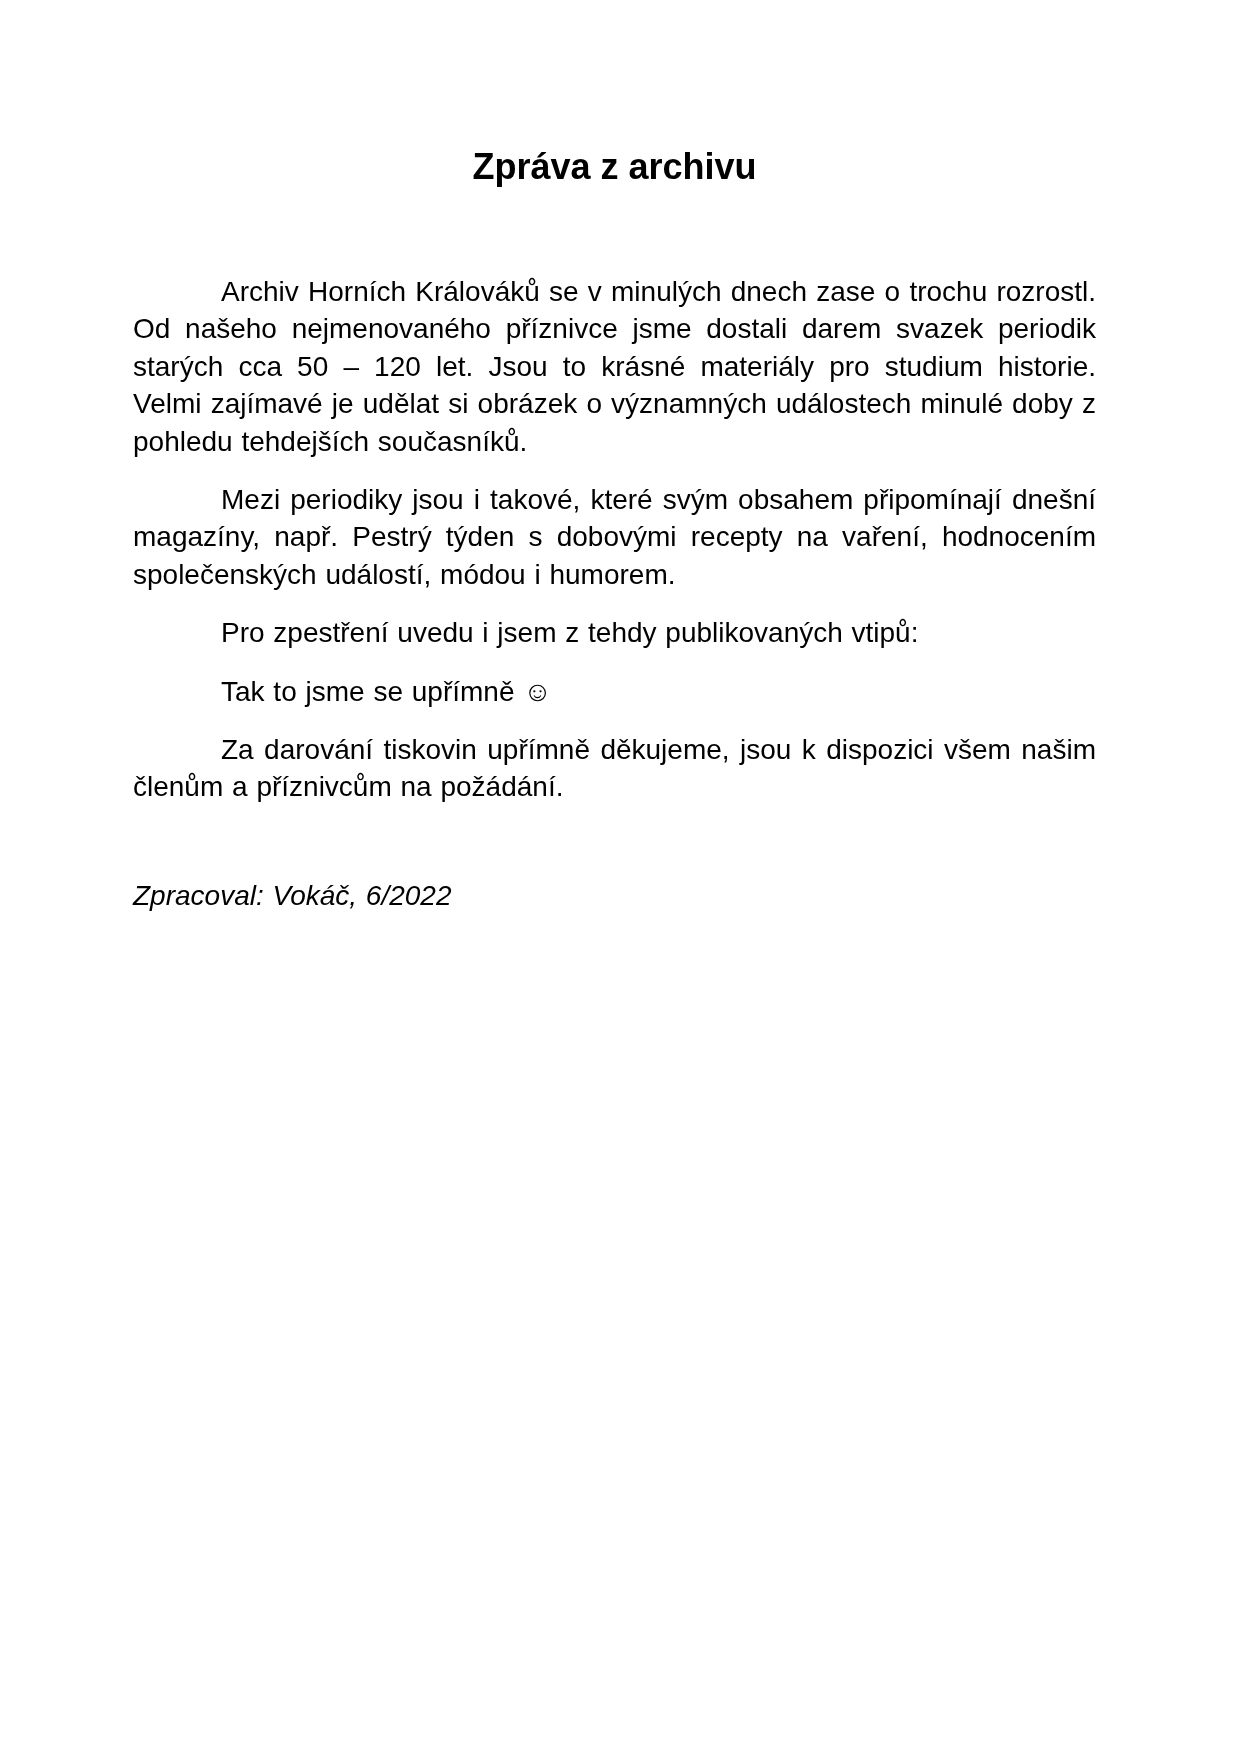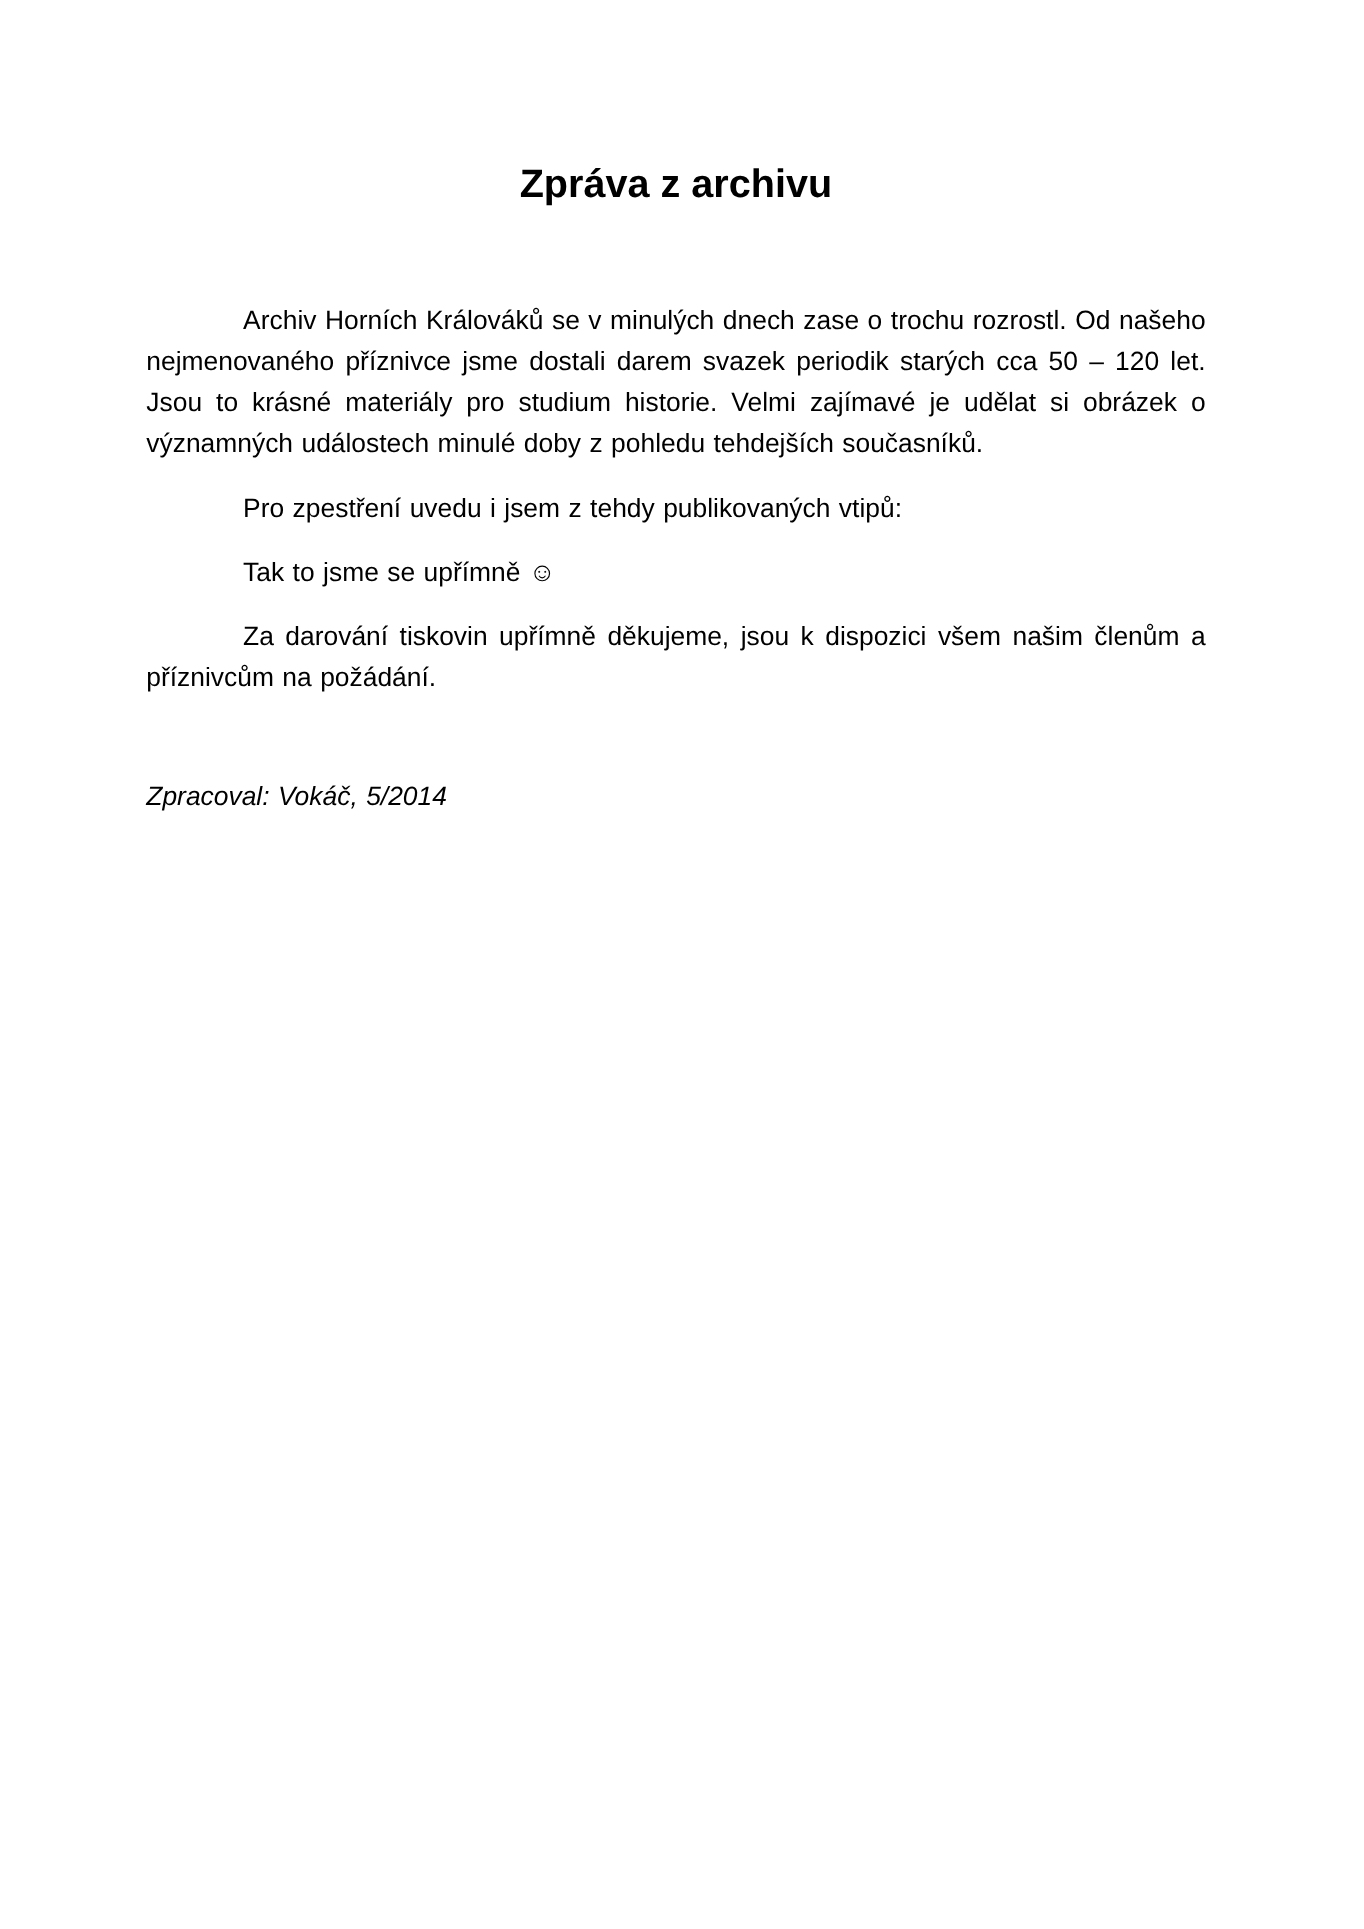--- a/index.html
+++ b/index.html
@@ -27,21 +27,21 @@
   .doc-title {
     margin: 139px 0 78px 0;
     font-size: 36px;
     font-weight: 700;
     line-height: 56px;
     text-align: center;
     letter-spacing: 0;
   }
   p.para {
     margin: 0 0 21px 0;
-    font-size: 24px;
+    font-size: 28px;
     line-height: 37.4px;
     text-align: justify;
     text-indent: 88px;
     word-spacing: 1px;
   }
   p.para.italic {
     font-style: italic;
   }
   p.para.footer-line {
     margin-top: 71px;
@@ -52,23 +52,24 @@
 </head>
 <body>
 
 <div class="page" style="background: rgb(255, 255, 255); color: rgb(0, 0, 0);">
   <div class="content">
     <h1 class="doc-title">Zpráva z archivu</h1>
 
     <p class="para">Archiv Horních Králováků se v minulých dnech zase o trochu rozrostl. Od našeho nejmenovaného příznivce jsme dostali darem svazek periodik starých cca 50 – 120 let. Jsou to krásné materiály pro studium historie. Velmi zajímavé je udělat si obrázek o významných událostech minulé doby z pohledu tehdejších současníků.</p>
 
 
+    <p class="para">Mezi periodiky jsou i takové, které svým obsahem připomínají dnešní magazíny, např. Pestrý týden s&nbsp;dobovými recepty na vaření, hodnocením společenských událostí, módou i humorem.</p>
 
     <p class="para">Pro zpestření uvedu i jsem z tehdy publikovaných vtipů:</p>
 
 
     <p class="para">Tak to jsme se upřímně ☺</p>
 
     <p class="para">Za darování tiskovin upřímně děkujeme, jsou k&nbsp;dispozici všem našim členům a příznivcům na požádání.</p>
 
-    <p class="para italic footer-line">Zpracoval: Vokáč, 5/2014</p>
+    <p class="para italic footer-line">Zpracoval: Vokáč, 6/2022</p>
   </div>
 </div>
 
 </body></html>

